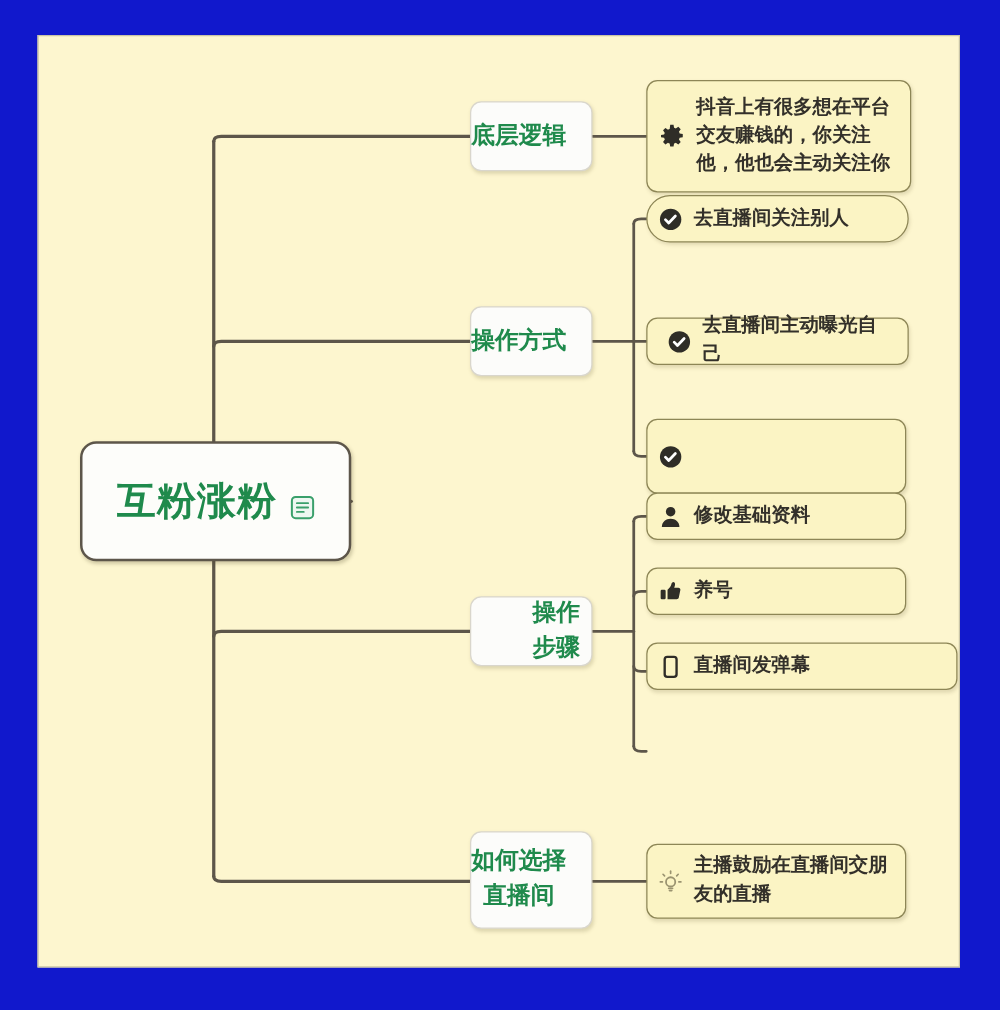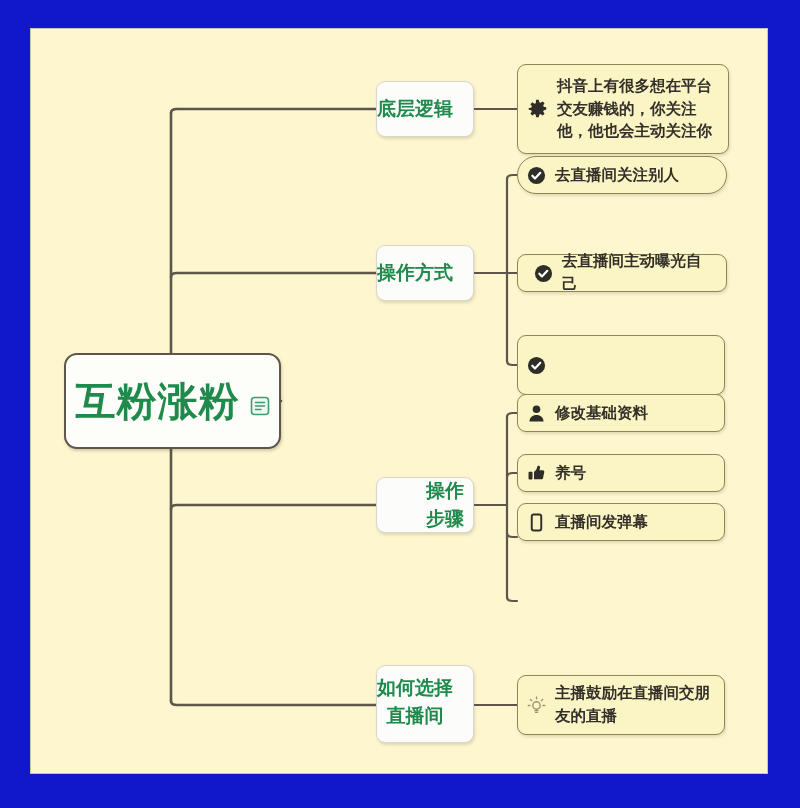--- a/index.html
+++ b/index.html
@@ -20,21 +20,21 @@
   .node{position:absolute;box-sizing:border-box;display:flex;align-items:center;}
 
   
   #root{
     left:33px;top:324px;width:217px;height:96px;
     background:#fdfdfa;border:2px solid #5d564a;border-radius:13px;
     box-shadow:1px 2px 3px rgba(80,70,40,.25);
     justify-content:center;gap:10px;
   }
   #root .root-text{
-    color:#1f8a4c;font-weight:bold;font-size:40px;letter-spacing:1px;
+    color:#1f8a4c;font-weight:bold;font-size:31px;letter-spacing:1px;
     white-space:nowrap;
   }
   .note-icon{width:20px;height:20px;flex:0 0 20px;align-self:center;margin-top:10px;}
 
   
   .branch{
     background:#fcfcfa;border:1px solid #d9d6cc;border-radius:9px;
     box-shadow:1px 2px 3px rgba(120,110,70,.22);
     text-align:center;
   }
@@ -172,21 +172,21 @@
     </div>
     <div class="node leaf" style="left:486px;top:365px;width:208px;height:38px;">
       <span class="licon">
         <svg viewBox="0 0 20 20" width="19" height="19">
           <circle cx="10" cy="5.6" r="4" fill="#2f2d27"></circle>
           <path d="M2.6 18.5c0-4.2 3.3-6.9 7.4-6.9s7.4 2.7 7.4 6.9z" fill="#2f2d27"></path>
         </svg>
       </span>
       <span class="ltxt">修改基础资料</span>
     </div>
-    <div class="node leaf" style="left:486px;top:474px;width:208px;height:38px;">
+    <div class="node leaf" style="left:486px;top:485px;width:249px;height:38px;">
       <span class="licon">
         <svg viewBox="0 0 20 20" width="19" height="19">
           <rect x="5" y="1.6" width="10" height="16.8" rx="2.2" fill="none" stroke="#2f2d27" stroke-width="2"></rect>
         </svg>
       </span>
       <span class="ltxt">直播间发弹幕</span>
     </div>
 
     <div class="node branch" style="left:345px;top:636px;width:98px;height:78px;font-family:Liberation Mono, monospace;">
       <span class="btxt">如何选择

